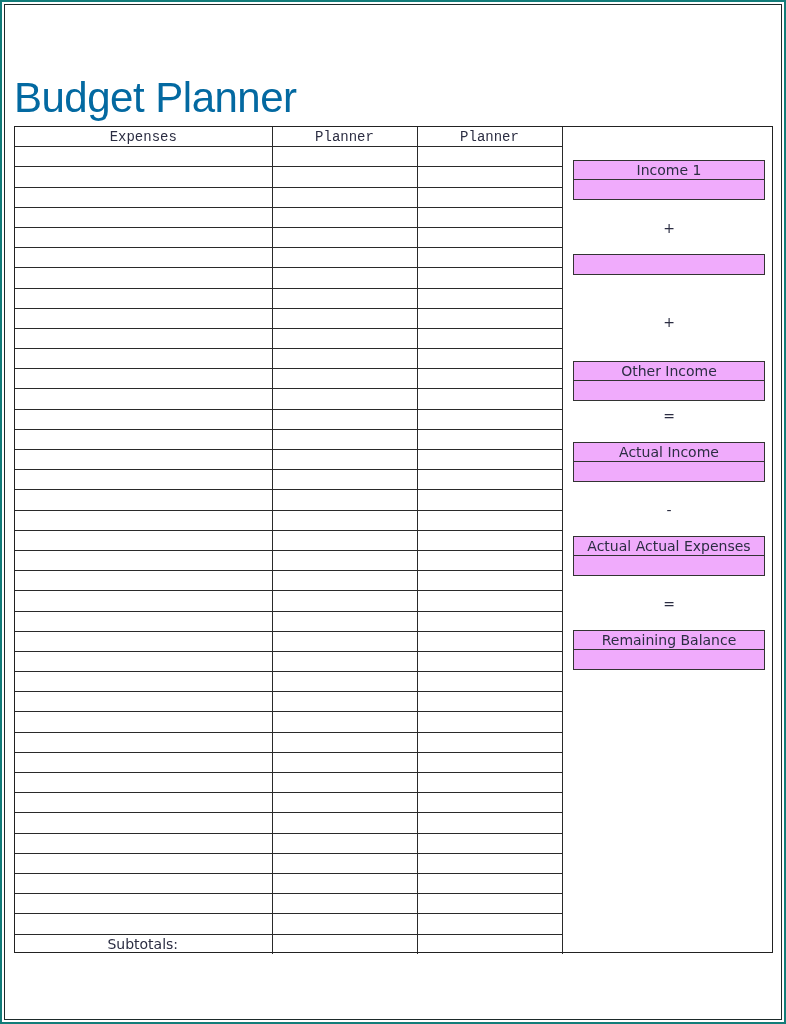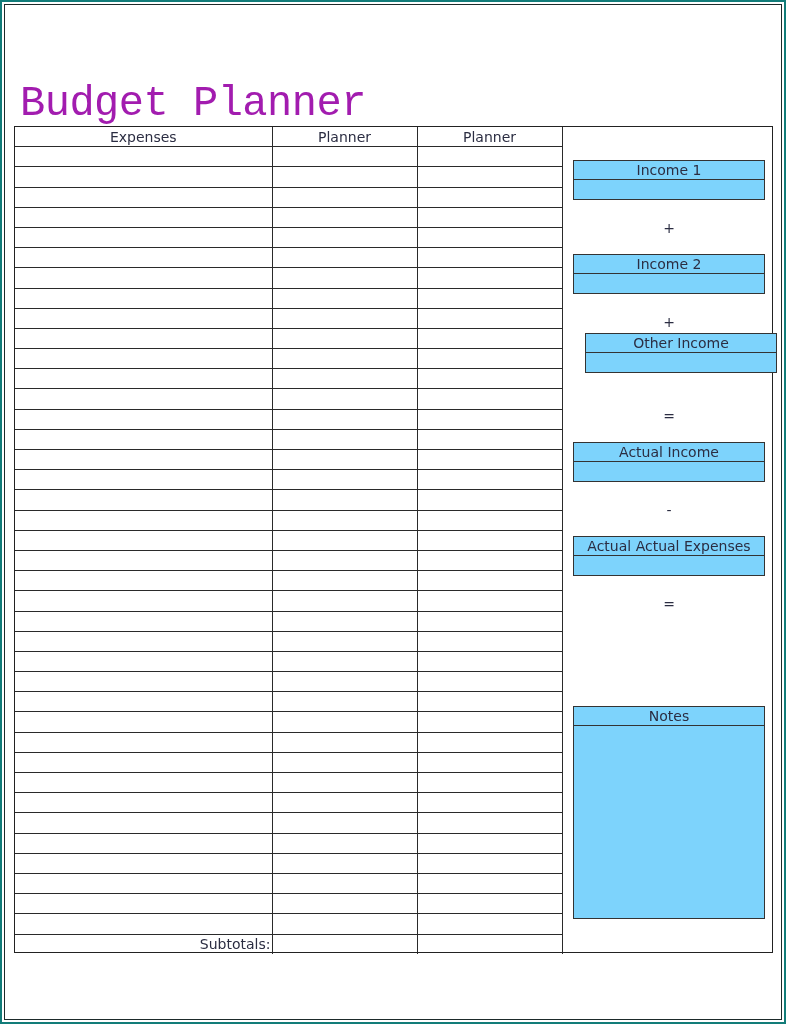--- a/index.html
+++ b/index.html
@@ -14,24 +14,24 @@
       box-sizing: border-box;
       border: 2px solid #127c79;
     }
     .frame-inner {
       position: absolute; left: 2px; top: 2px; right: 2px; bottom: 2px;
       border: 1px solid #1d2a2a;
       background: #fff;
     }
     .title {
       position: absolute; left: 14px; top: 70px;
-      font-family: Liberation Mono, monospace;
+      font-family: Liberation Sans, sans-serif;
       font-size: 42px; line-height: 56px; font-weight: normal;
-      color: #a21caf; letter-spacing: -0.5px;
-      margin: 6px;
+      color: #0369a1; letter-spacing: -0.5px;
+      margin: 0;
     }
     .sheet {
       position: absolute; left: 14px; top: 126px;
       width: 759px; height: 827px;
       box-sizing: border-box;
       border: 1px solid #222;
     }
     table.exp {
       position: absolute; left: 0; top: 0;
       border-collapse: collapse;
@@ -42,36 +42,36 @@
       padding: 0;
       height: 19.2px;
       font-weight: normal;
       font-size: 14px;
       line-height: 18px;
       color: #2b2d42;
       overflow: hidden;
       white-space: nowrap;
     }
     table.exp tr.r td { border-top-color: #6a6a6a; }
-    table.exp th { text-align: center; border-top: none; }
+    table.exp th { text-align: center; border-top: none; font-family: Liberation Mono, monospace; }
     table.exp th:first-child, table.exp td:first-child { border-left: none; }
     table.exp tr:last-child td { border-bottom: none; }
     .c1 { width: 257px; }
     .c2 { width: 145px; }
     .c3 { width: 145px; }
-    td.sub-label { text-align: right; padding-right: 1px !important; }
+    td.sub-label { text-align: center; padding-right: 1px !important; }
 
     .side {
       position: absolute; left: 550px; top: 0; width: 207px; height: 825px;
     }
     .ibox {
       position: absolute; left: 8px; width: 192px;
       box-sizing: border-box;
       border: 1px solid #333;
-      background: #7dd3fc;
+      background: #f0abfc;
     }
     .ibox .lbl {
       height: 18px; border-bottom: 1px solid #333;
       text-align: center; font-size: 14px; line-height: 19px; color: #2b2d42;
     }
     .ibox .val { height: 19px; }
     .op {
       position: absolute; left: 8px; width: 192px; text-align: center;
       font-size: 14px; line-height: 16px; color: #2b2d42;
     }
@@ -306,42 +306,41 @@
   </table>
 
   <div class="side">
     <div class="ibox" style="top:33px;">
       <div class="lbl">Income 1</div>
       <div class="val"></div>
     </div>
     <div class="op" style="top:93px;">+</div>
 
     <div class="ibox" style="top:127px;">
-      <div class="lbl">Income 2</div>
       <div class="val"></div>
     </div>
     <div class="op" style="top:187px;">+</div>
 
-    <div class="ibox" style="top:206px;margin-left:12px;">
+    <div class="ibox" style="top:234px;">
       <div class="lbl">Other Income</div>
       <div class="val"></div>
     </div>
     <div class="op" style="top:281px;">=</div>
 
     <div class="ibox" style="top:315px;">
       <div class="lbl">Actual Income</div>
       <div class="val"></div>
     </div>
     <div class="op" style="top:375px;">-</div>
 
     <div class="ibox" style="top:409px;">
       <div class="lbl">Actual Actual Expenses</div>
       <div class="val"></div>
     </div>
     <div class="op" style="top:469px;">=</div>
 
-
-    <div class="ibox notes" style="top:579px;">
-      <div class="lbl">Notes</div>
-      <div class="val"></div>
-    </div>
+    <div class="ibox" style="top:503px;">
+      <div class="lbl">Remaining Balance</div>
+      <div class="val"></div>
+    </div>
+
   </div>
 </div>
 
 </body></html>

